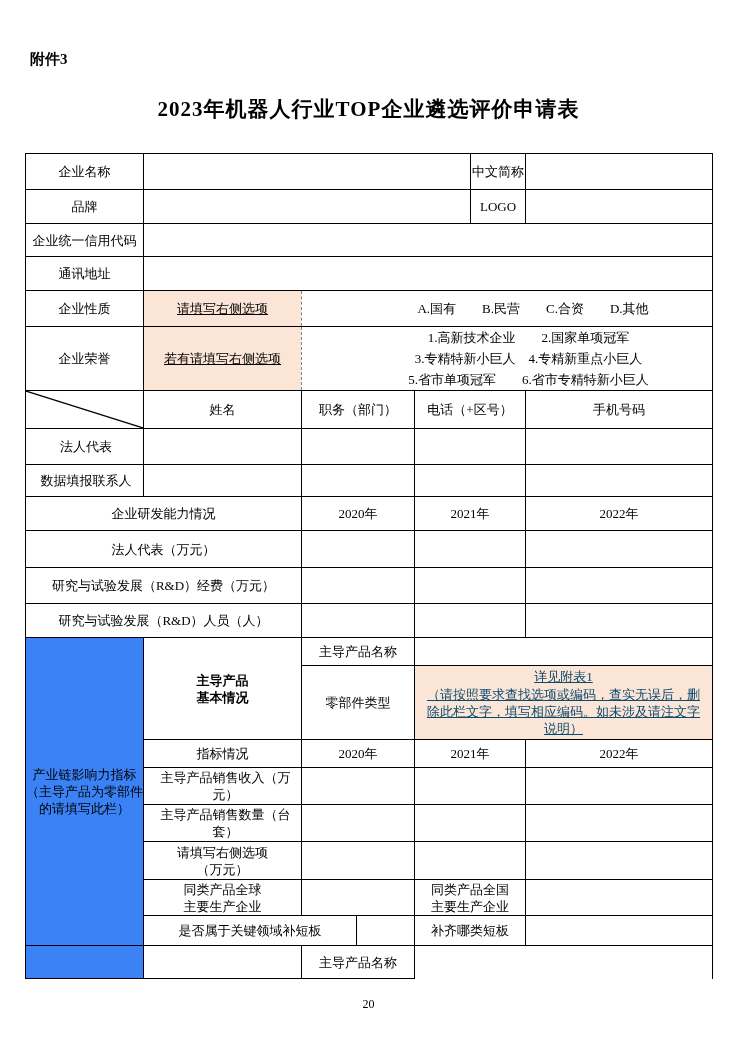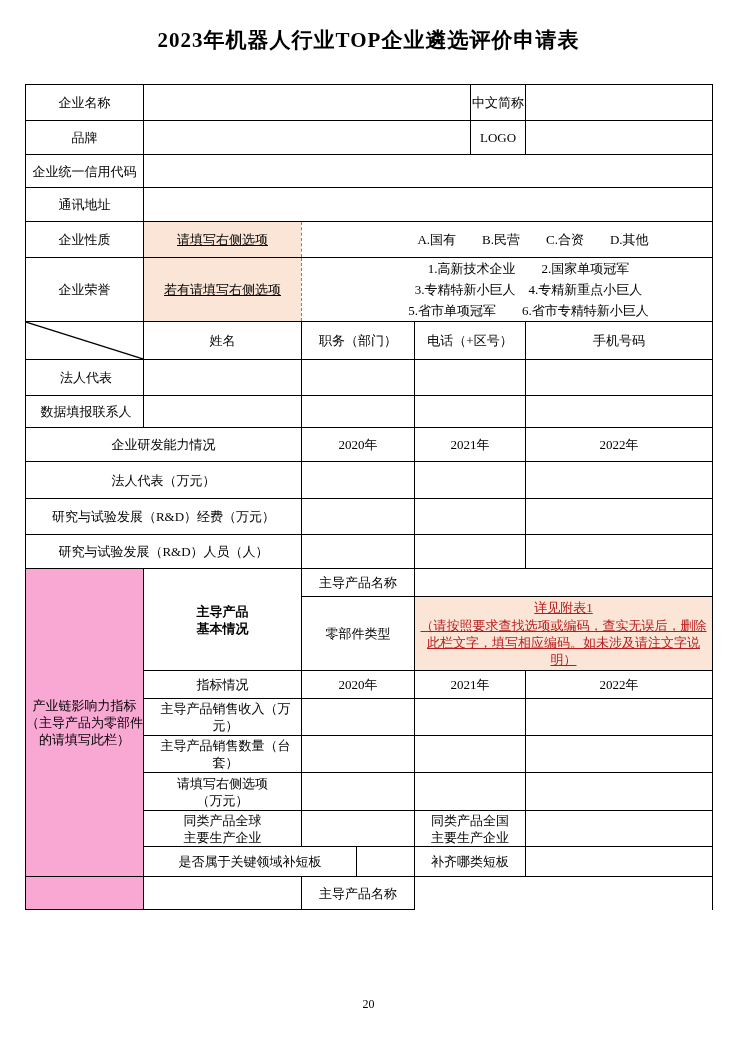--- a/index.html
+++ b/index.html
@@ -37,41 +37,42 @@
     overflow:hidden;
     word-break:break-all;
   }
   .pre{white-space:pre-line;}
   .tl{text-align:left;}
   .pl3{padding-left:3px !important;}
   .pl5{padding-left:6px !important;margin-top:44px;}
   .pl43{padding-left:43px !important;}
   .pl52{padding-left:52px !important;}
   .peach{background:#FBE5D6;text-decoration:underline;}
-  .yellow{background:#f9a8d4;}
+  .yellow{background:#3b82f6;}
   .bold{font-weight:bold;}
   .dash-r{border-right:1px dashed #7F7F7F !important;}
   .dash-l{border-left:1px dashed #7F7F7F !important;font-family:Liberation Serif, serif;}
   .nobb{border-bottom:none !important;}
-  .note{color:#b91c1c;font-size:12px;line-height:15px;padding:2px 2px !important;}
+  .note{color:#0c4a6e;font-size:12px;line-height:15px;padding:2px 8px !important;}
   .note .note-title{margin-bottom:1px;}
   .honor-opts div{line-height:21px;}
   .diag{position:relative;}
   .diag svg{position:absolute;left:0;top:0;width:100%;height:100%;display:block;}
   .small{font-size:12px;margin-left:36px;}
   .page-number{
     position:absolute;left:0;bottom:28px;width:100%;
     text-align:center;font-size:12px;
   }
 </style>
 </head>
 <body>
 
 <div class="page">
 
+  <div class="attachment">附件3</div>
   <div class="title">2023年机器人行业TOP企业遴选评价申请表</div>
 
   <table class="form">
     <colgroup>
       <col style="width:118px">
         <col style="width:158px">
         <col style="width:55px">
       <col style="width:58px">
         <col style="width:56px">
         <col style="width:55px">

